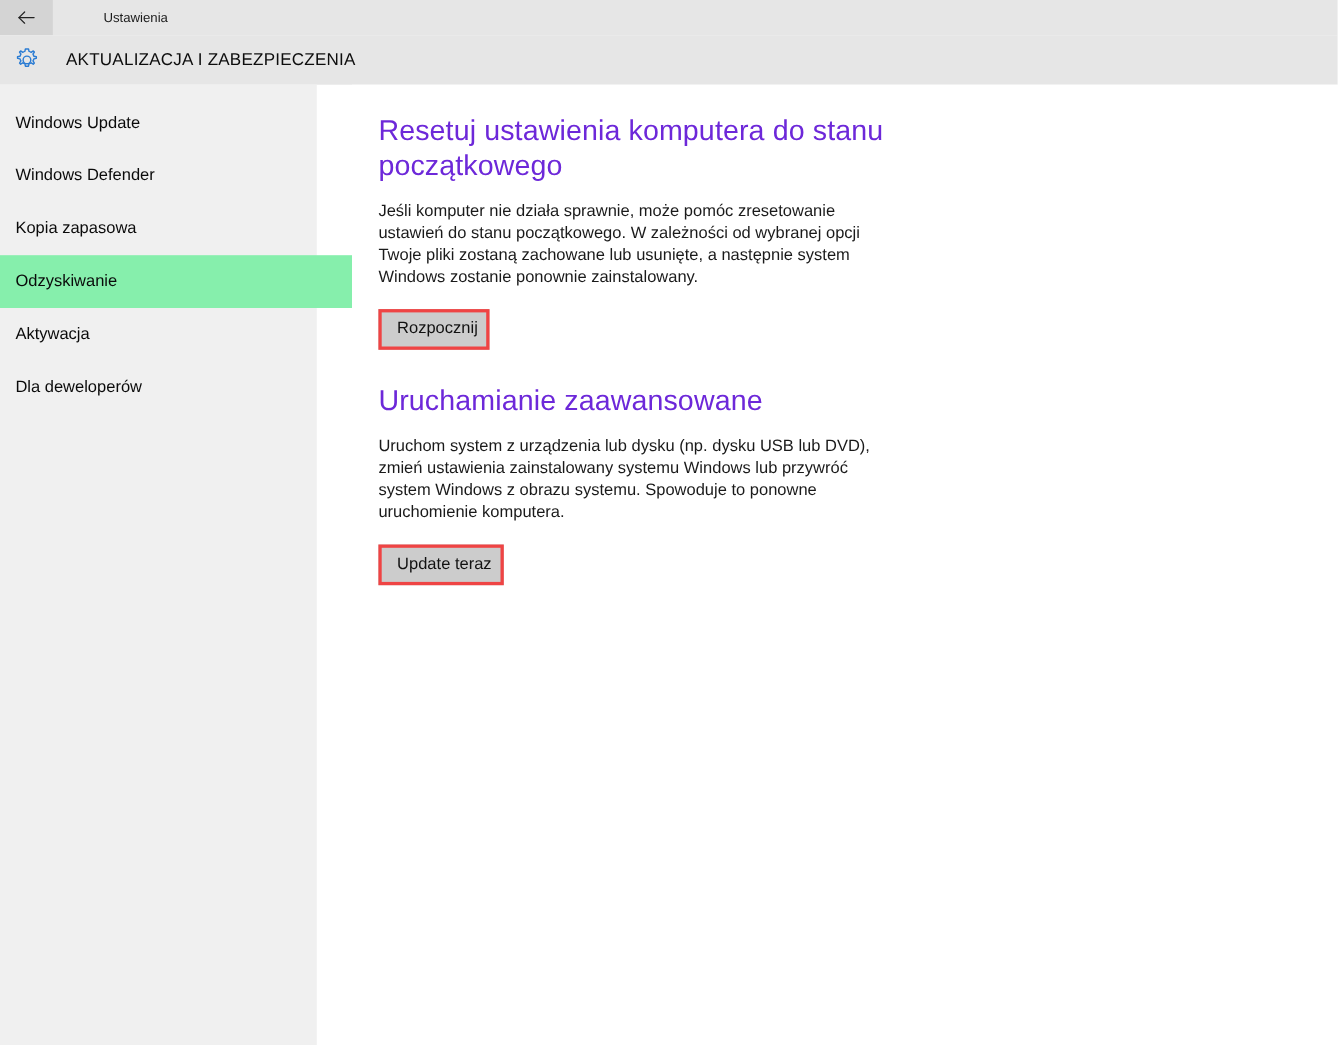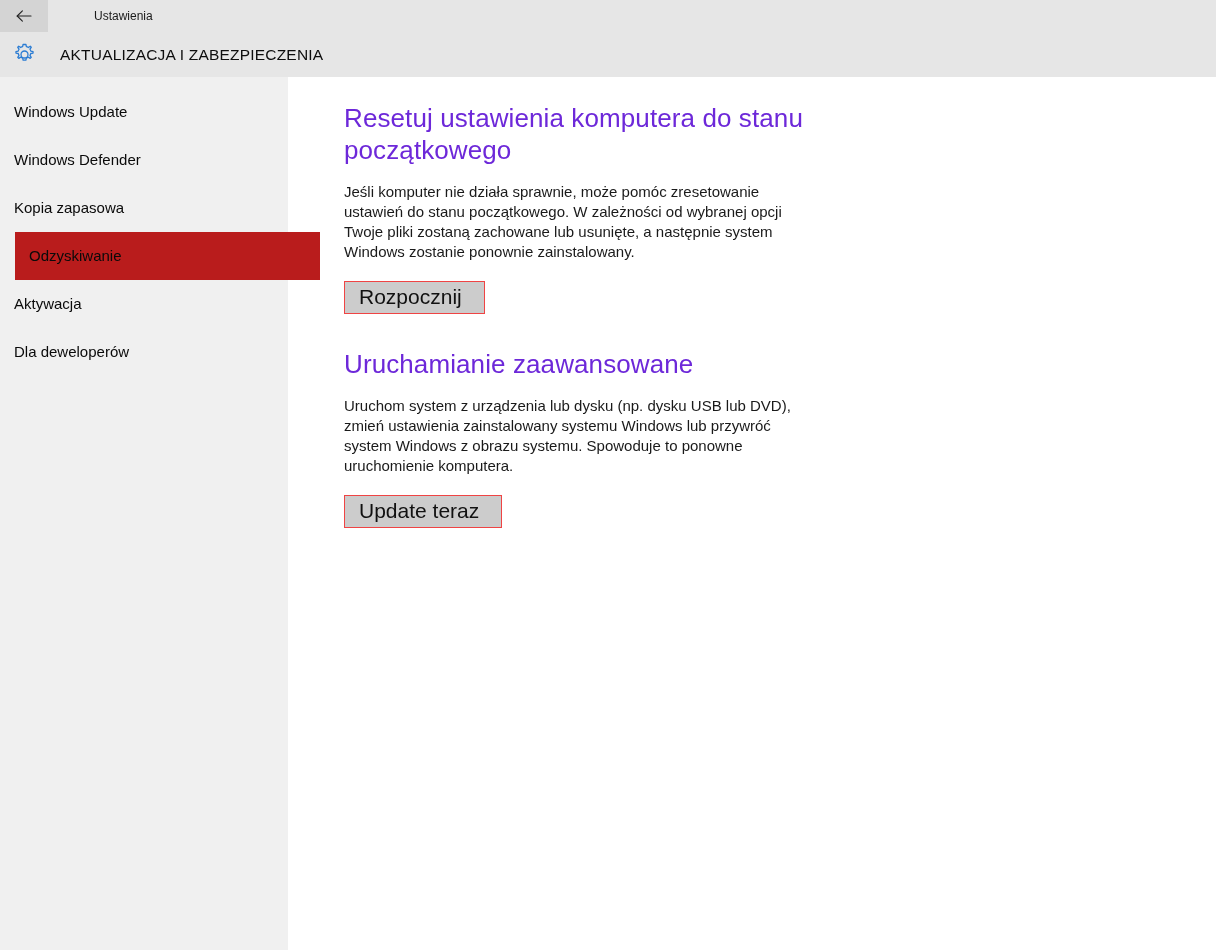--- a/index.html
+++ b/index.html
@@ -94,22 +94,21 @@
     height: 48px;
     line-height: 48px;
     padding-left: 14px;
     box-sizing: border-box;
     font-size: 15px;
     color: #0a0a0a;
     white-space: nowrap;
     cursor: default;
   }
   .nav-item.selected {
-    background: #b91c1c;
-    margin-left: 15px;
+    background: #86efac;
   }
 
   
   .content {
     position: absolute;
     left: 320px; top: 77px;
     width: 896px;
     height: 873px;
     background: #ffffff;
   }
@@ -137,26 +136,26 @@
     color: #1a1a1a;
   }
   .section-body .line {
     display: block;
     white-space: nowrap;
   }
   .action-button {
     margin-top: 19px;
     display: inline-block;
     background: #cccccc;
-    border: 1px solid #ef4444;
+    border: 3px solid #ef4444;
     color: #111111;
     font-family: "Liberation Sans", sans-serif;
-    font-size: 21px;
+    font-size: 15px;
     line-height: 18px;
-    padding: 6px 22px 7px 14px;
+    padding: 6px 8px 7px 14px;
     cursor: default;
   }
 </style>
 </head>
 <body>
 
 <div class="titlebar">
   <div class="back-button">
     <svg class="back-icon" viewBox="0 0 20 20" fill="none">
       <path d="M3.2 10 H17" stroke="currentColor" stroke-width="1.1" stroke-linecap="round"></path>

